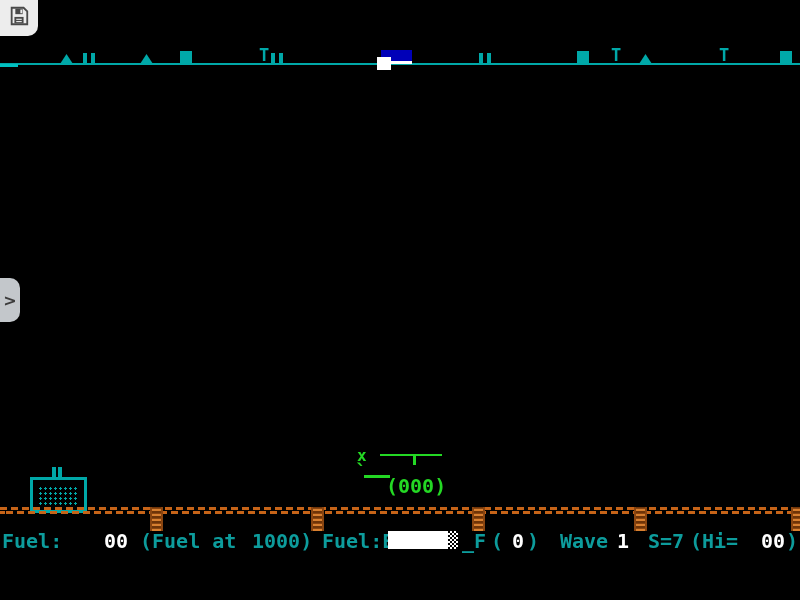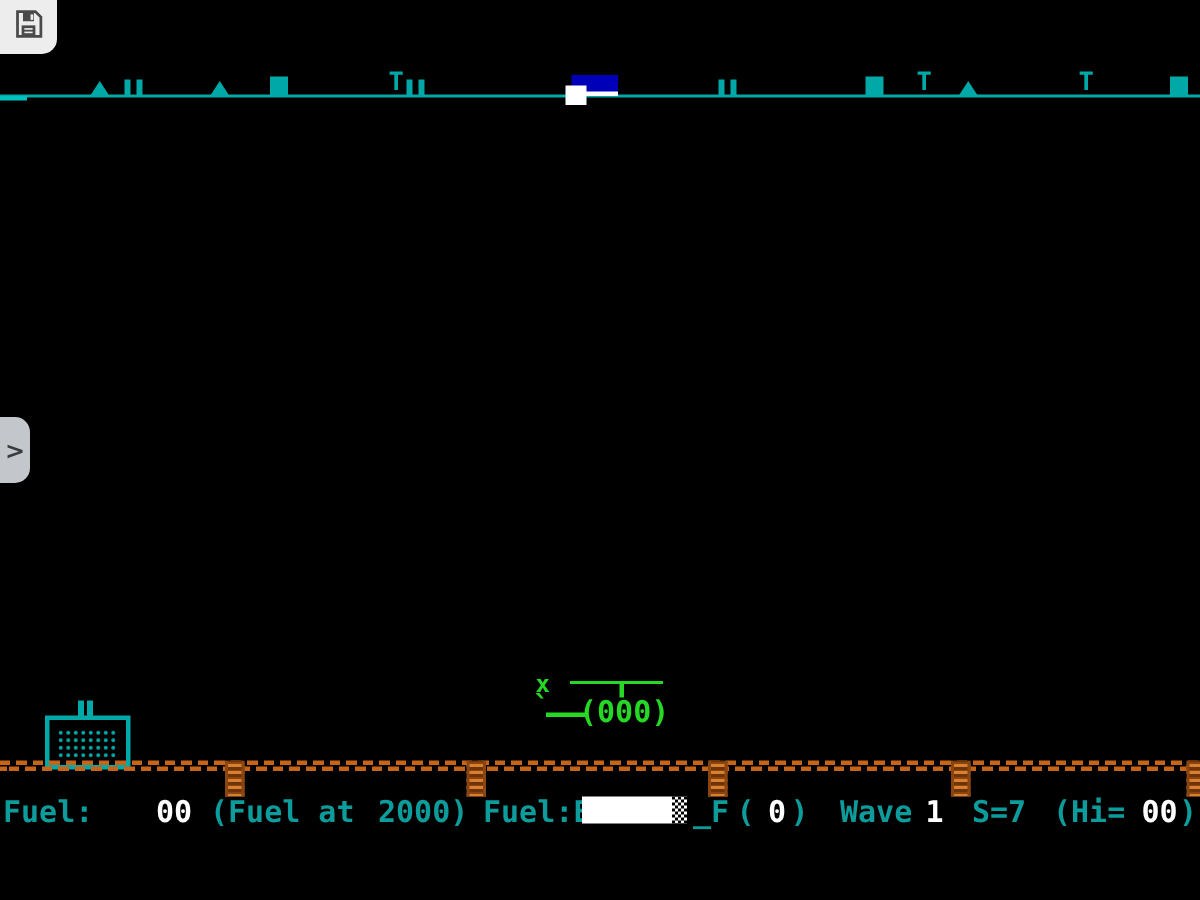--- a/index.html
+++ b/index.html
@@ -28,21 +28,21 @@
   #player-ind .wline{position:absolute;left:13px;top:11px;width:22px;height:3px;background:#fff;}
   #player-ind .wsq{position:absolute;left:0;top:7px;width:14px;height:13px;background:#fff;}
 
   
   #heli{left:350px;top:445px;width:110px;height:45px;color:#24d824;}
   #heli .canopy{position:absolute;left:7px;top:3px;font:bold 16px "DejaVu Sans Mono",monospace;line-height:16px;}
   #heli .rotor{position:absolute;left:30px;top:9px;width:62px;height:2px;background:#24d824;}
   #heli .rotor-stub{position:absolute;left:63px;top:11px;width:3px;height:9px;background:#24d824;}
   #heli .skid{position:absolute;left:5px;top:16px;font:bold 20px "DejaVu Sans Mono",monospace;line-height:20px;}
   #heli .tail{position:absolute;left:14px;top:30px;width:26px;height:3px;background:#24d824;}
-  #heli .body{position:absolute;left:36px;top:19px;font:bold 20px "DejaVu Sans Mono",monospace;line-height:20px;}
+  #heli .body{position:absolute;left:36px;top:31px;font:bold 20px "DejaVu Sans Mono",monospace;line-height:20px;}
 
   
   #depot{left:30px;top:467px;width:57px;height:46px;}
   #depot .chimney1,#depot .chimney2{position:absolute;top:0;width:4px;height:12px;background:#00a8a8;}
   #depot .chimney1{left:22px;} #depot .chimney2{left:28px;}
   #depot .box{position:absolute;left:0;top:10px;width:51px;height:30px;border:3px solid #00a8a8;}
   #depot .fill{position:absolute;left:8px;top:19px;width:41px;height:19px;
                background-image:radial-gradient(#00a8a8 1.2px,transparent 1.4px);background-size:5px 5px;}
 
   
@@ -138,28 +138,28 @@
     <div class="post" style="left: 472px;"></div>
     <div class="post" style="left: 634px;"></div>
     <div class="post" style="left: 791px;"></div>
   </div>
 
 <div class="abs" id="status">
   <div id="status-segs">
       <span class="seg teal" style="left: 2px;">Fuel:</span>
       <span class="seg white" style="left: 104px;">00</span>
       <span class="seg teal" style="left: 140px;">(Fuel at</span>
-      <span class="seg teal" style="left: 252px;">2000)</span>
+      <span class="seg teal" style="left: 252px;">1000)</span>
       <span class="seg teal" style="left: 322px;">Fuel:E</span>
       <span class="seg teal" style="left: 462px;">_F</span>
       <span class="seg teal" style="left: 491px;">(</span>
       <span class="seg white" style="left: 512px;">0</span>
       <span class="seg teal" style="left: 527px;">)</span>
       <span class="seg teal" style="left: 560px;">Wave</span>
       <span class="seg white" style="left: 617px;">1</span>
       <span class="seg teal" style="left: 648px;">S=7</span>
-      <span class="seg teal" style="left: 690px; margin-left: 12px;">(Hi=</span>
+      <span class="seg teal" style="left: 690px;">(Hi=</span>
       <span class="seg white" style="left: 761px;">00</span>
       <span class="seg teal" style="left: 786px;">)</span>
     </div>
   <div id="fuel-bar"></div>
   <div id="fuel-dither"></div>
 </div>
 
 </body></html>

